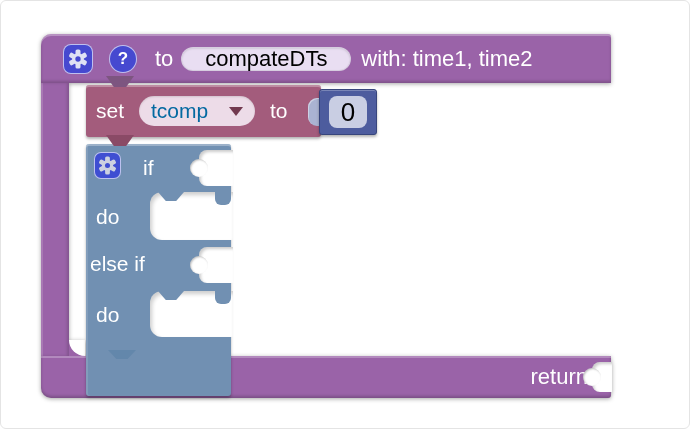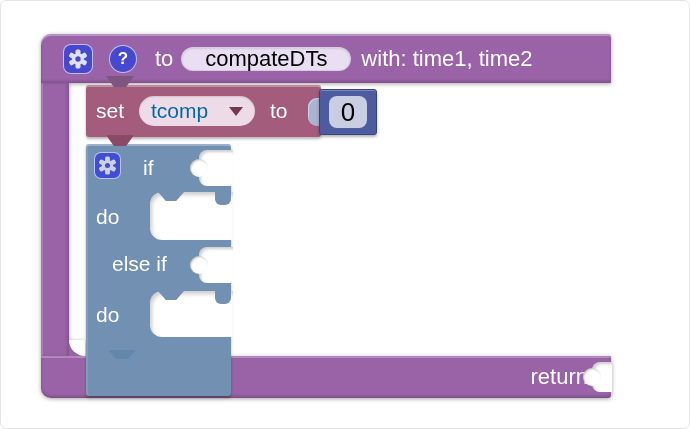--- a/index.html
+++ b/index.html
@@ -71,21 +71,21 @@
   .if-block{position:absolute;left:85px;top:136px;width:145px;height:252px;background:var(--steel);
             border-radius:3px;z-index:2;
             box-shadow:inset 0 2px 0 rgba(255,255,255,.3), inset 2px 0 0 rgba(255,255,255,.12), 0 2px 3px rgba(0,0,0,.3);margin-top:7px;}
   .if-block .junction-bump{position:absolute;top:-9px;left:20px;width:28px;height:11px;
             background:var(--maroon-dark);clip-path:polygon(0 0,100% 0,72% 100%,28% 100%);}
   .if-gear{position:absolute;left:8px;top:8px;width:27px;height:27px;border-radius:7px;
            background:#3f4ed2;}
   .if-label{position:absolute;color:var(--white-text);font-size:21px;line-height:26px;}
   .lbl-if{left:57px;top:11px;}
   .lbl-do1{left:10px;top:60px;}
-  .lbl-elseif{left:26px;top:107px;}
+  .lbl-elseif{left:4px;top:107px;}
   .lbl-do2{left:10px;top:158px;}
   .value-socket{position:absolute;right:-2px;width:34px;height:36px;background:#fff;
                 border-radius:8px 0 0 8px;box-shadow:inset 2px 2px 3px rgba(0,0,0,.2);}
   .value-socket::before{content:"";position:absolute;left:-9px;top:9px;width:18px;height:18px;
                 background:#fff;border-radius:50%;box-shadow:inset 1px 1px 2px rgba(0,0,0,.25);}
   .vs1{top:6px;} .vs2{top:103px;}
   .stmt-cut{position:absolute;left:64px;right:-2px;background:#fff;border-radius:12px 0 0 12px;
             box-shadow:inset 2px 3px 4px rgba(0,0,0,.2);}
   .sc1{top:48px;height:48px;} .sc2{top:147px;height:46px;}
   .stmt-notch{position:absolute;top:0;left:8px;width:26px;height:9px;background:var(--steel);

